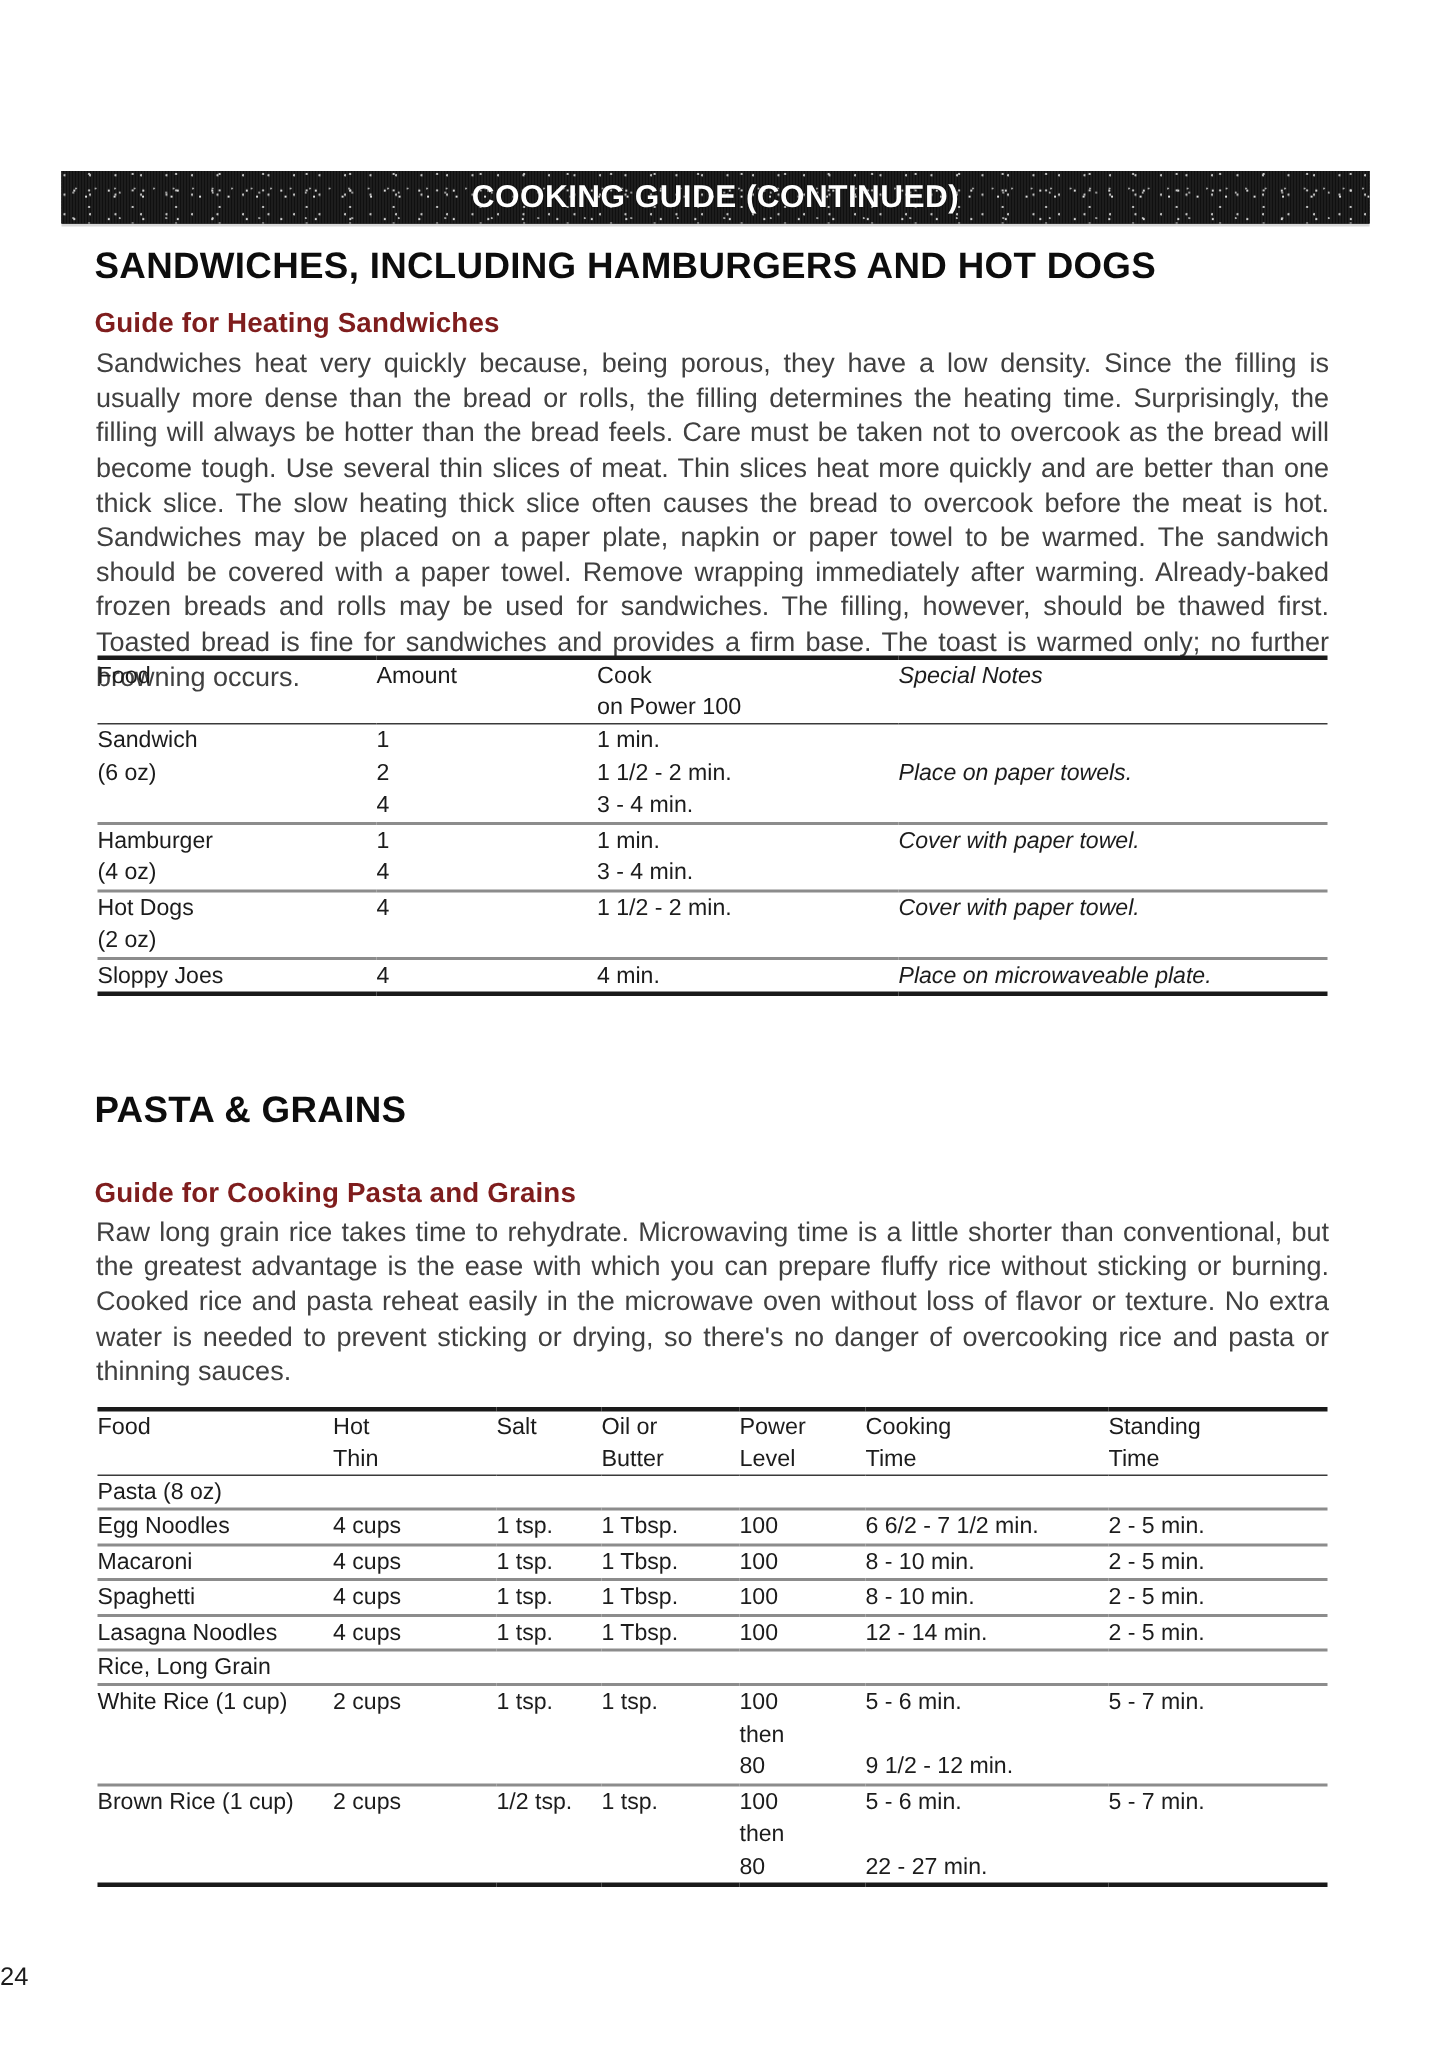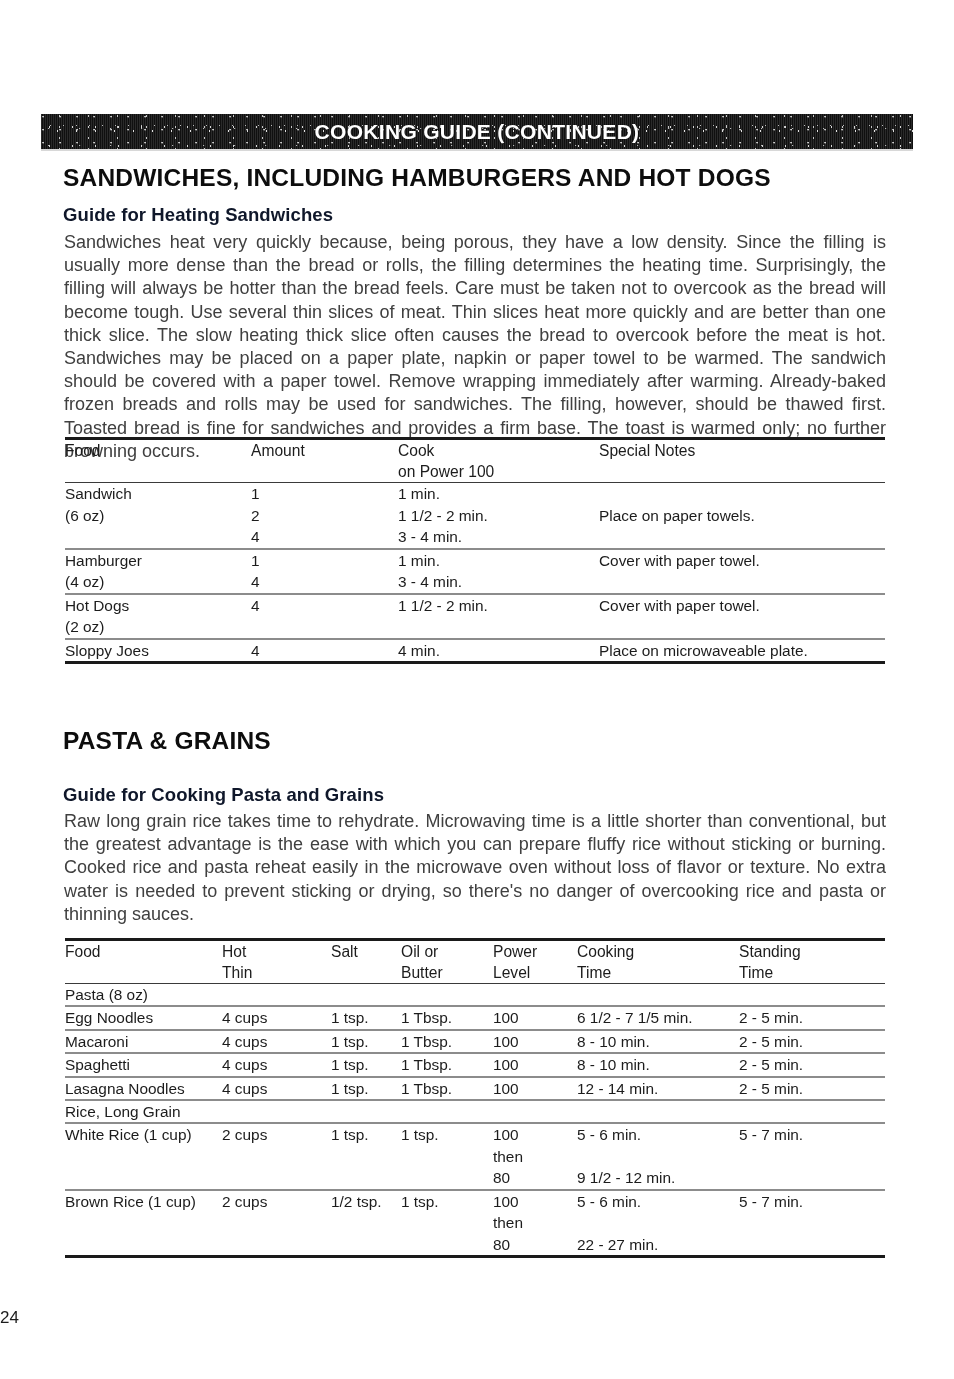--- a/index.html
+++ b/index.html
@@ -69,21 +69,21 @@
   #sec-sandwiches { top: 164px; }
   #sec-pasta { top: 727px; text-align: center; }
 
   .sub-title {
     position: absolute;
     left: 63px;
     font-size: 18.5px;
     font-weight: bold;
     letter-spacing: 0.1px;
     white-space: nowrap;
-    color: #0f172a;
+    color: #7f1d1d;
   }
   #sub-sandwiches { top: 204px; }
   #sub-pasta { top: 784px; }
 
   
   .body-text {
     position: absolute;
     left: 64px;
     width: 822px;
     font-size: 18px;
@@ -140,21 +140,21 @@
     padding-bottom: 6px;
   }
   .mid {
     vertical-align: middle;
   }
 
   
   .t1-c0 { width: 186px; padding-left: 8px; }
   .t1-c1 { width: 147px; }
   .t1-c2 { width: 201px; }
-  .t1-c3 { width: 286px; }
+  .t1-c3 { width: 286px; font-style: italic; }
 
   
   .t2-c0 { width: 157px; padding-left: 8px; }
   .t2-c1 { width: 109px; }
   .t2-c2 { width: 70px; }
   .t2-c3 { width: 92px; }
   .t2-c4 { width: 84px; }
   .t2-c5 { width: 162px; }
   .t2-c6 { width: 146px; }
 
@@ -257,21 +257,21 @@
     <tbody>
       <tr>
         <td class="group-cell t2-c0 rule-thin" colspan="7">Pasta (8 oz)</td>
       </tr>
       <tr>
         <td class="data-cell t2-c0 rule-grey">Egg Noodles</td>
         <td class="data-cell t2-c1 rule-grey">4 cups</td>
         <td class="data-cell t2-c2 rule-grey">1 tsp.</td>
         <td class="data-cell t2-c3 rule-grey">1 Tbsp.</td>
         <td class="data-cell t2-c4 rule-grey">100</td>
-        <td class="data-cell t2-c5 rule-grey">6 1/2 - 7 1/5 min.</td>
+        <td class="data-cell t2-c5 rule-grey">6 6/2 - 7 1/2 min.</td>
         <td class="data-cell t2-c6 rule-grey">2 - 5 min.</td>
       </tr>
       <tr>
         <td class="data-cell t2-c0 rule-grey">Macaroni</td>
         <td class="data-cell t2-c1 rule-grey">4 cups</td>
         <td class="data-cell t2-c2 rule-grey">1 tsp.</td>
         <td class="data-cell t2-c3 rule-grey">1 Tbsp.</td>
         <td class="data-cell t2-c4 rule-grey">100</td>
         <td class="data-cell t2-c5 rule-grey">8 - 10 min.</td>
         <td class="data-cell t2-c6 rule-grey">2 - 5 min.</td>

